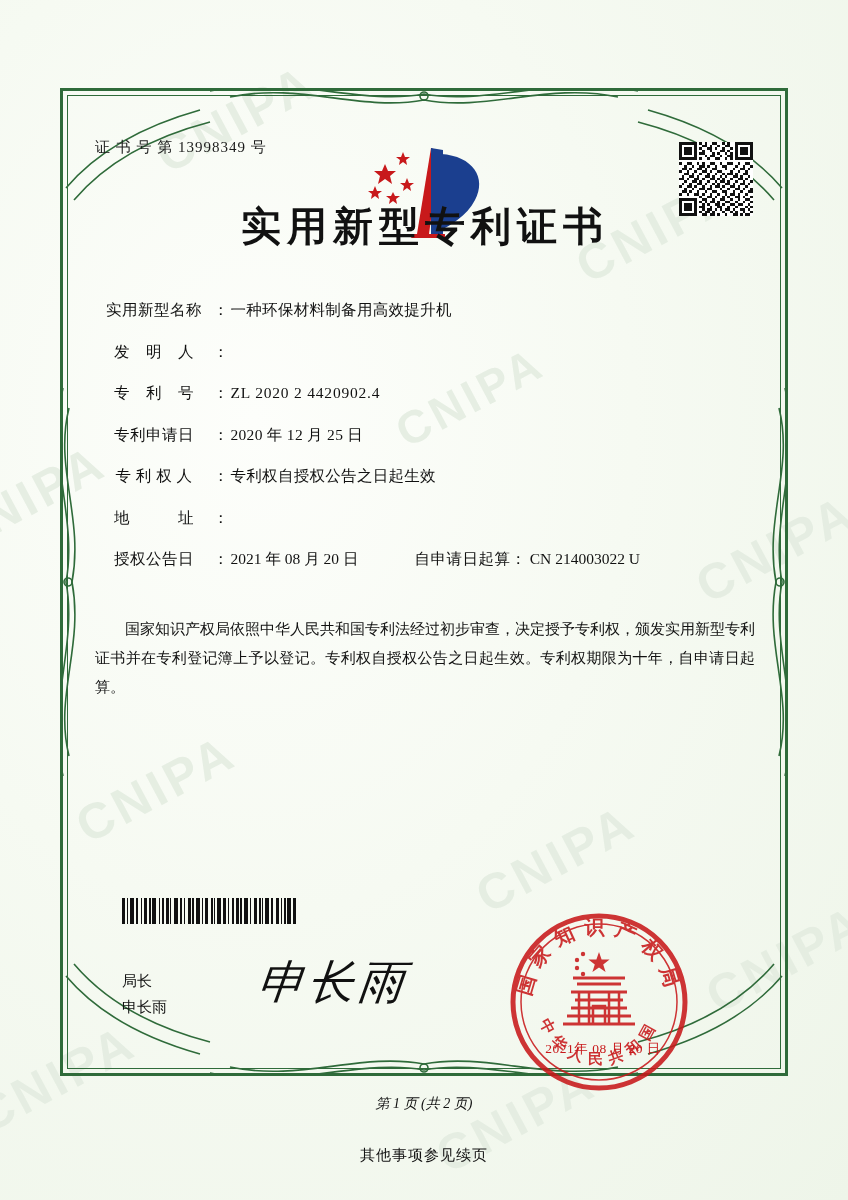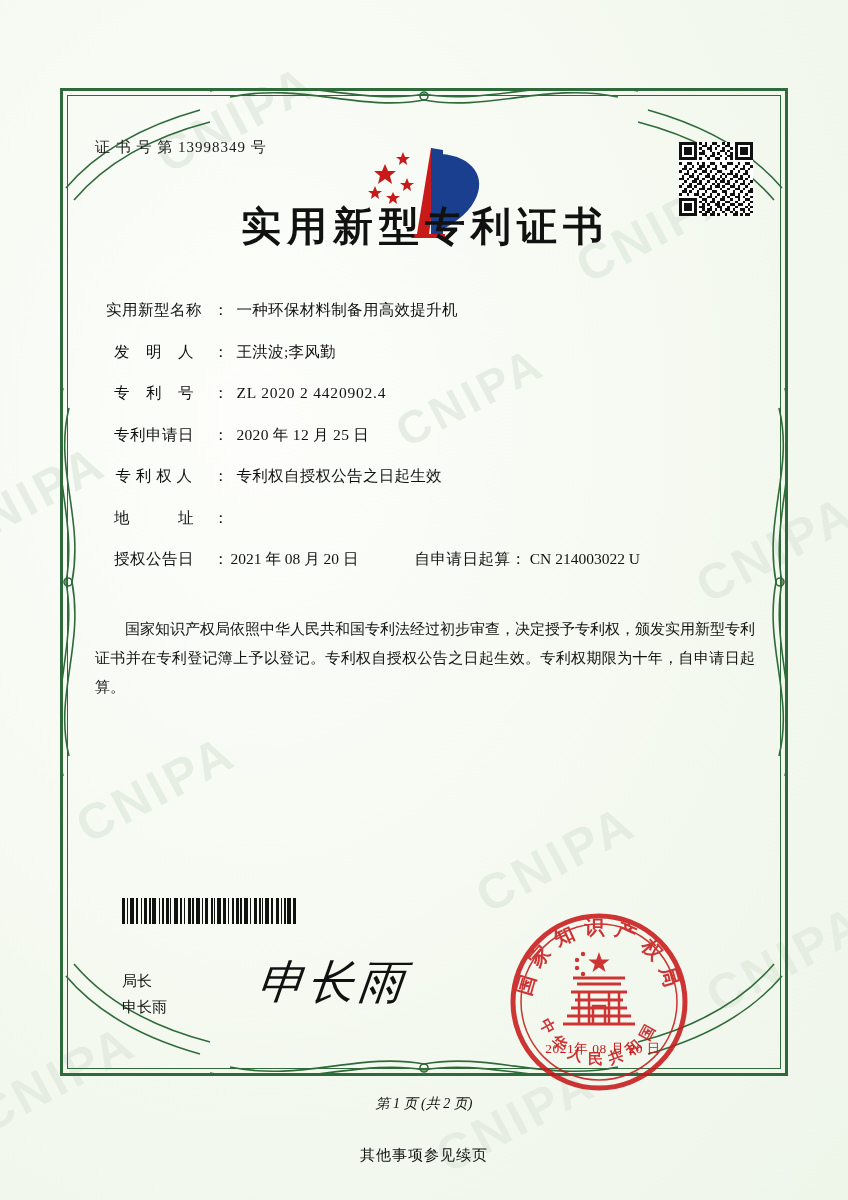--- a/index.html
+++ b/index.html
@@ -139,21 +139,20 @@
     white-space: nowrap;
     text-align: center;
   }
   .field-colon {
     flex: 0 0 auto;
     margin-right: 2px;
   }
   .field-value {
     flex: 1 1 auto;
     letter-spacing: 0.3px;
-    margin-left: 6px;
   }
   .field-value.mono-ish {
     font-family: "Liberation Serif", serif;
     letter-spacing: 0.8px;
   }
   .inline-second {
     margin-left: 56px;
   }
   .inline-second .k { letter-spacing: 0.5px; }
 
@@ -555,21 +554,20 @@
 
       <div class="field-row">
         <span class="field-label">实用新型名称</span>
         <span class="field-colon">：</span>
         <span class="field-value">一种环保材料制备用高效提升机</span>
       </div>
 
       <div class="field-row">
         <span class="field-label">发　明　人</span>
         <span class="field-colon">：</span>
-        <span class="field-value">王洪波;李风勤</span>
       </div>
 
       <div class="field-row">
         <span class="field-label">专　利　号</span>
         <span class="field-colon">：</span>
         <span class="field-value mono-ish">ZL 2020 2 4420902.4</span>
       </div>
 
       <div class="field-row">
         <span class="field-label">专利申请日</span>

